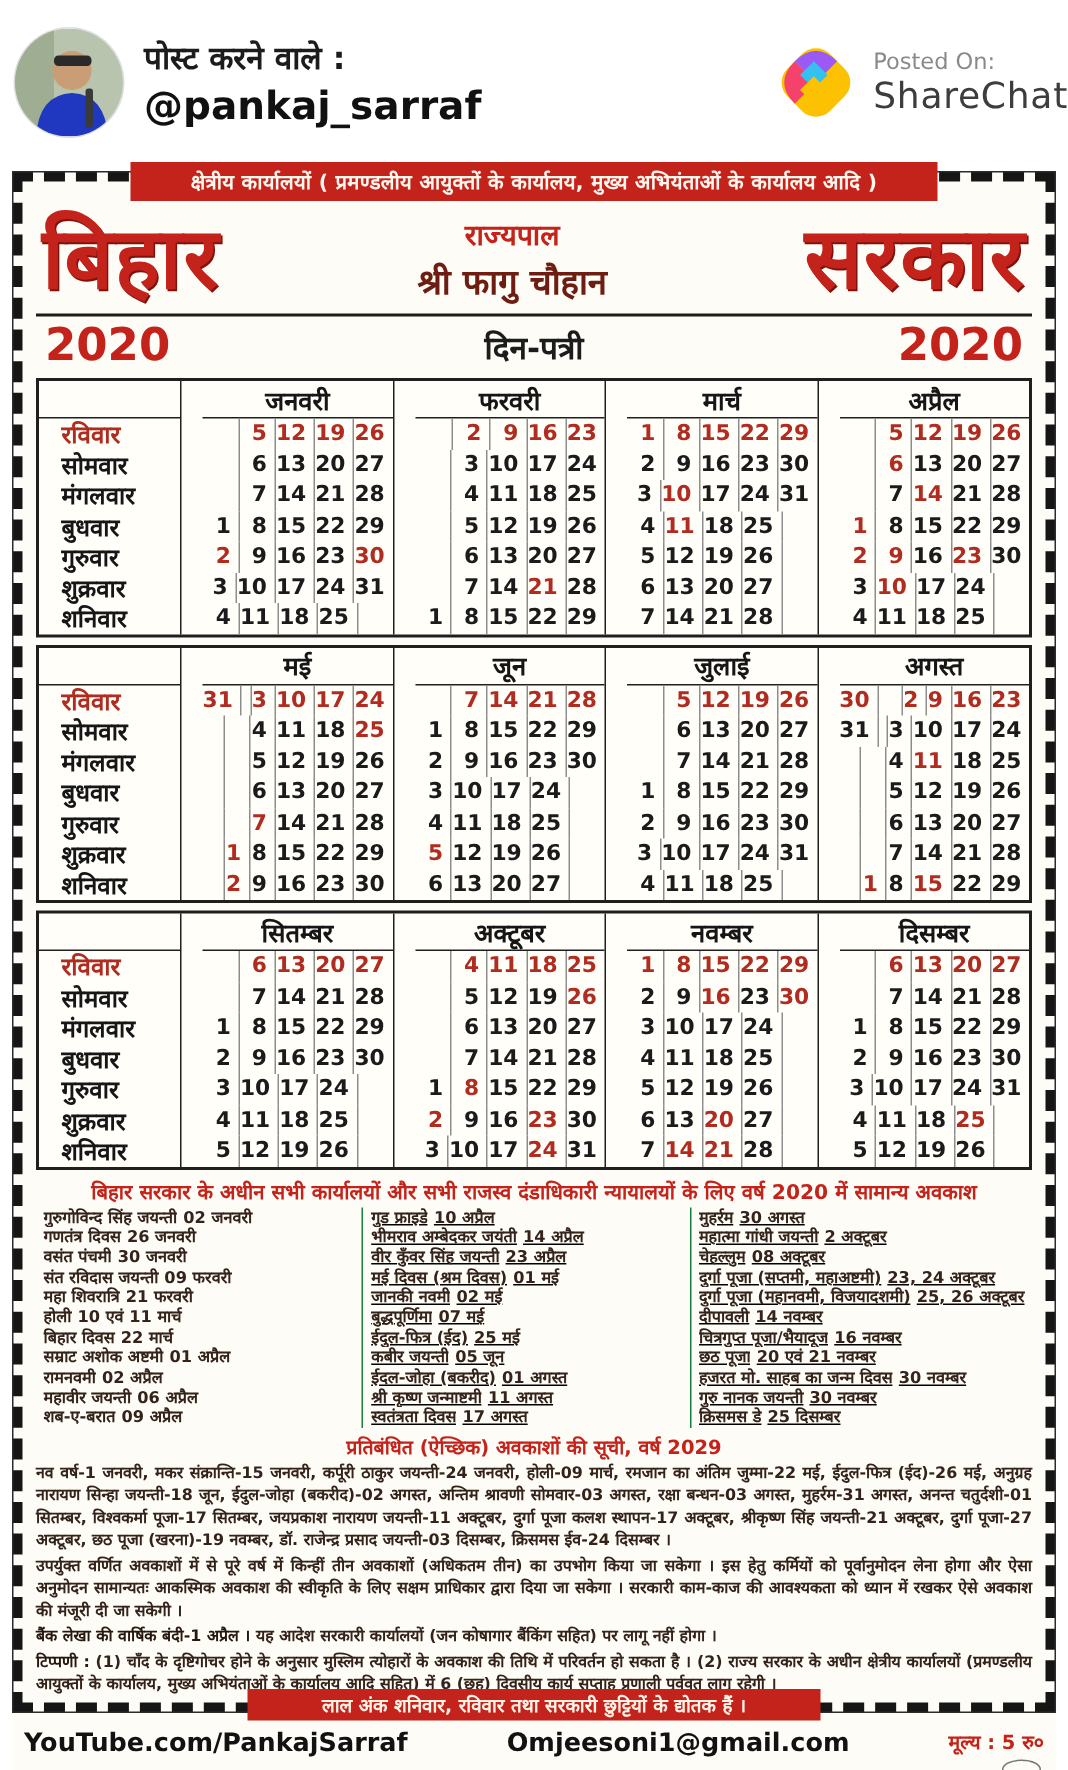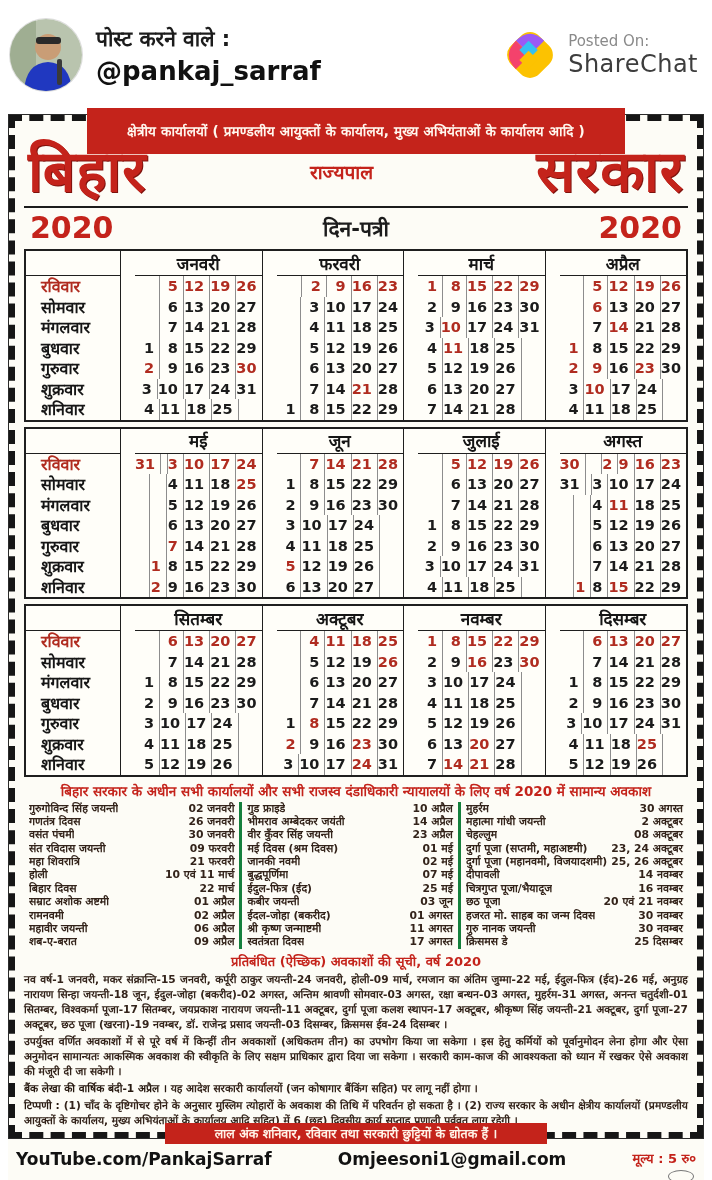--- a/index.html
+++ b/index.html
@@ -1,36 +1,36 @@
 <!DOCTYPE html>
 <html><head>
 <meta charset="utf-8">
 <style>
   * { margin:0; padding:0; box-sizing:border-box; }
   html,body { width:712px; background:#ffffff; font-family:"DejaVu Sans","Liberation Sans",sans-serif; }
   body { height:1180px; overflow:hidden; }
 
   
-  .post-header { height:104px; display:flex; align-items:center; padding:6px 14px 0 10px; background:#fff; }
+  .post-header { height:104px; display:flex; align-items:center; padding:6px 0 0 10px; background:#fff; }
   .avatar { width:72px; height:72px; border-radius:50%; overflow:hidden; flex:0 0 auto; box-shadow:0 0 0 1px #ddd; }
   .ph-texts { margin-left:14px; flex:1; }
   .ph-label { font-size:21px; font-weight:700; color:#1c1c1c; }
   .ph-user { font-size:26px; font-weight:800; color:#111; margin-top:4px; }
   .posted-on { display:flex; align-items:center; gap:10px; }
   .sc-logo { width:56px; height:56px; }
   .po-col .po-label { font-size:15px; color:#8a8a8a; }
   .po-col .po-name { font-size:24px; color:#3d3d3d; font-weight:500; letter-spacing:0.5px; }
 
   
   .poster-wrap { width:696px; margin:10px auto 0 auto; background:#fdfcf6; position:relative; }
   .poster-frame { border:7px dashed #161616; outline:1px solid #2b2b2b; outline-offset:-1px;
                   padding:16px 9px 4px 9px; position:relative; background:#fdfcf6; }
   .top-banner { position:absolute; top:-13px; left:72px; right:72px; background:#c4231b;
                 color:#fff7ee; font-size:13.5px; font-weight:700; text-align:center;
-                padding:14px 4px; letter-spacing:0.2px; }
+                padding:4px 4px; letter-spacing:0.2px; }
   .title-row { display:flex; align-items:center; justify-content:space-between; padding:6px 4px 0 4px; }
   .big-title { font-size:57px; line-height:1.0; font-weight:800; color:#c4231b;
                text-shadow:1px 1px 0 #7e120d; letter-spacing:1px; }
   .gov { text-align:center; }
   .gov-label { font-size:19px; font-weight:700; color:#c4231b; }
   .gov-name { font-size:23px; font-weight:800; color:#6e1d12; margin-top:2px; }
   .title-divider { border:none; border-top:2.5px solid #1c1c1c; margin:6px 0 2px 0; }
   .year-row { display:flex; align-items:center; justify-content:space-between; padding:0 6px 4px 6px; }
   .year { font-size:30px; font-weight:700; color:#c4231b; }
   .dinpatri { font-size:21px; font-weight:800; color:#1c1c1c; }
@@ -48,22 +48,22 @@
   .mrow { display:grid; height:20.5px; }
   .dcell { font-size:14.5px; font-weight:700; color:#1b1b1b; text-align:right; padding-right:5px;
            display:flex; align-items:center; justify-content:flex-end; border-left:1px solid #8d8d8d; }
   .dcell:first-child { border-left:none; }
   .dcell.red { color:#b02c20; }
 
   
   .hol-header { text-align:center; color:#c4231b; font-weight:800; font-size:13.5px; margin:3px 0 2px 0; }
   .hol-cols { display:flex; }
   .hol-col { flex:1 1 0; padding:0 5px; }
-  .hol-col + .hol-col { border-left:3px solid #15803d; }
-  .hol-item { display:flex; justify-content:space-between; font-size:10.8px; font-weight:600;
+  .hol-col + .hol-col { border-left:1px solid #15803d;text-decoration:underline; }
+  .hol-item { display:flex; font-size:10.8px; font-weight:600;
               color:#33231a; line-height:1.24; }
   .hol-name { white-space:nowrap; overflow:hidden; }
   .hol-date { white-space:nowrap; padding-left:4px; }
   .restricted-header { text-align:center; color:#c4231b; font-weight:800; font-size:13px; margin-top:3px; }
   .para { font-size:10.6px; font-weight:600; color:#33231a; line-height:1.42; text-align:justify; margin-top:2px; }
   .para b { color:#26180f; }
 
   
   .legend { position:absolute; bottom:-12px; left:150px; right:150px; background:#c4231b; color:#fff3e8;
             font-size:12.5px; font-weight:700; text-align:center; padding:2px 4px; white-space:nowrap; }
@@ -110,20 +110,21 @@
 </div>
 
 <div class="poster-wrap">
   <div class="poster-frame">
     <div class="top-banner">क्षेत्रीय कार्यालयों ( प्रमण्डलीय आयुक्तों के कार्यालय, मुख्य अभियंताओं के कार्यालय आदि )</div>
 
     <div class="title-row">
       <div class="big-title">बिहार</div>
       <div class="gov">
         <div class="gov-label">राज्यपाल</div>
+        <div class="gov-name">श्री फागु चौहान</div>
       </div>
       <div class="big-title">सरकार</div>
     </div>
 
     <hr class="title-divider">
 
     <div class="year-row">
       <div class="year">2020</div>
       <div class="dinpatri">दिन-पत्री</div>
       <div class="year">2020</div>
@@ -878,21 +879,21 @@
           <div class="hol-item">
             <div class="hol-name">बुद्धपूर्णिमा</div>
             <div class="hol-date">07 मई</div>
           </div>
           <div class="hol-item">
             <div class="hol-name">ईदुल-फित्र (ईद)</div>
             <div class="hol-date">25 मई</div>
           </div>
           <div class="hol-item">
             <div class="hol-name">कबीर जयन्ती</div>
-            <div class="hol-date">03 जून</div>
+            <div class="hol-date">05 जून</div>
           </div>
           <div class="hol-item">
             <div class="hol-name">ईदल-जोहा (बकरीद)</div>
             <div class="hol-date">01 अगस्त</div>
           </div>
           <div class="hol-item">
             <div class="hol-name">श्री कृष्ण जन्माष्टमी</div>
             <div class="hol-date">11 अगस्त</div>
           </div>
           <div class="hol-item">
@@ -941,21 +942,21 @@
             <div class="hol-name">गुरु नानक जयन्ती</div>
             <div class="hol-date">30 नवम्बर</div>
           </div>
           <div class="hol-item">
             <div class="hol-name">क्रिसमस डे</div>
             <div class="hol-date">25 दिसम्बर</div>
           </div>
         </div>
       </div>
 
-    <div class="restricted-header">प्रतिबंधित (ऐच्छिक) अवकाशों की सूची, वर्ष 2020</div>
+    <div class="restricted-header">प्रतिबंधित (ऐच्छिक) अवकाशों की सूची, वर्ष 2029</div>
     <div class="para">नव वर्ष-1 जनवरी, मकर संक्रान्ति-15 जनवरी, कर्पूरी ठाकुर जयन्ती-24 जनवरी, होली-09 मार्च, रमजान का अंतिम जुम्मा-22 मई, ईदुल-फित्र (ईद)-26 मई, अनुग्रह नारायण सिन्हा जयन्ती-18 जून, ईदुल-जोहा (बकरीद)-02 अगस्त, अन्तिम श्रावणी सोमवार-03 अगस्त, रक्षा बन्धन-03 अगस्त, मुहर्रम-31 अगस्त, अनन्त चतुर्दशी-01 सितम्बर, विश्वकर्मा पूजा-17 सितम्बर, जयप्रकाश नारायण जयन्ती-11 अक्टूबर, दुर्गा पूजा कलश स्थापन-17 अक्टूबर, श्रीकृष्ण सिंह जयन्ती-21 अक्टूबर, दुर्गा पूजा-27 अक्टूबर, छठ पूजा (खरना)-19 नवम्बर, डॉ. राजेन्द्र प्रसाद जयन्ती-03 दिसम्बर, क्रिसमस ईव-24 दिसम्बर ।</div>
     <div class="para">उपर्युक्त वर्णित अवकाशों में से पूरे वर्ष में किन्हीं तीन अवकाशों (अधिकतम तीन) का उपभोग किया जा सकेगा । इस हेतु कर्मियों को पूर्वानुमोदन लेना होगा और ऐसा अनुमोदन सामान्यतः आकस्मिक अवकाश की स्वीकृति के लिए सक्षम प्राधिकार द्वारा दिया जा सकेगा । सरकारी काम-काज की आवश्यकता को ध्यान में रखकर ऐसे अवकाश की मंजूरी दी जा सकेगी ।</div>
     <div class="para">
       <b>बैंक लेखा की वार्षिक बंदी-1 अप्रैल ।</b><span> यह आदेश सरकारी कार्यालयों (जन कोषागार बैंकिंग सहित) पर लागू नहीं होगा ।</span>
     </div>
     <div class="para">
       <b>टिप्पणी :</b><span> (1) चाँद के दृष्टिगोचर होने के अनुसार मुस्लिम त्योहारों के अवकाश की तिथि में परिवर्तन हो सकता है । (2) राज्य सरकार के अधीन क्षेत्रीय कार्यालयों (प्रमण्डलीय आयुक्तों के कार्यालय, मुख्य अभियंताओं के कार्यालय आदि सहित) में 6 (छह) दिवसीय कार्य सप्ताह प्रणाली पूर्ववत लागू रहेगी ।</span>
     </div>
 
     <div class="legend">लाल अंक शनिवार, रविवार तथा सरकारी छुट्टियों के द्योतक हैं ।</div>

